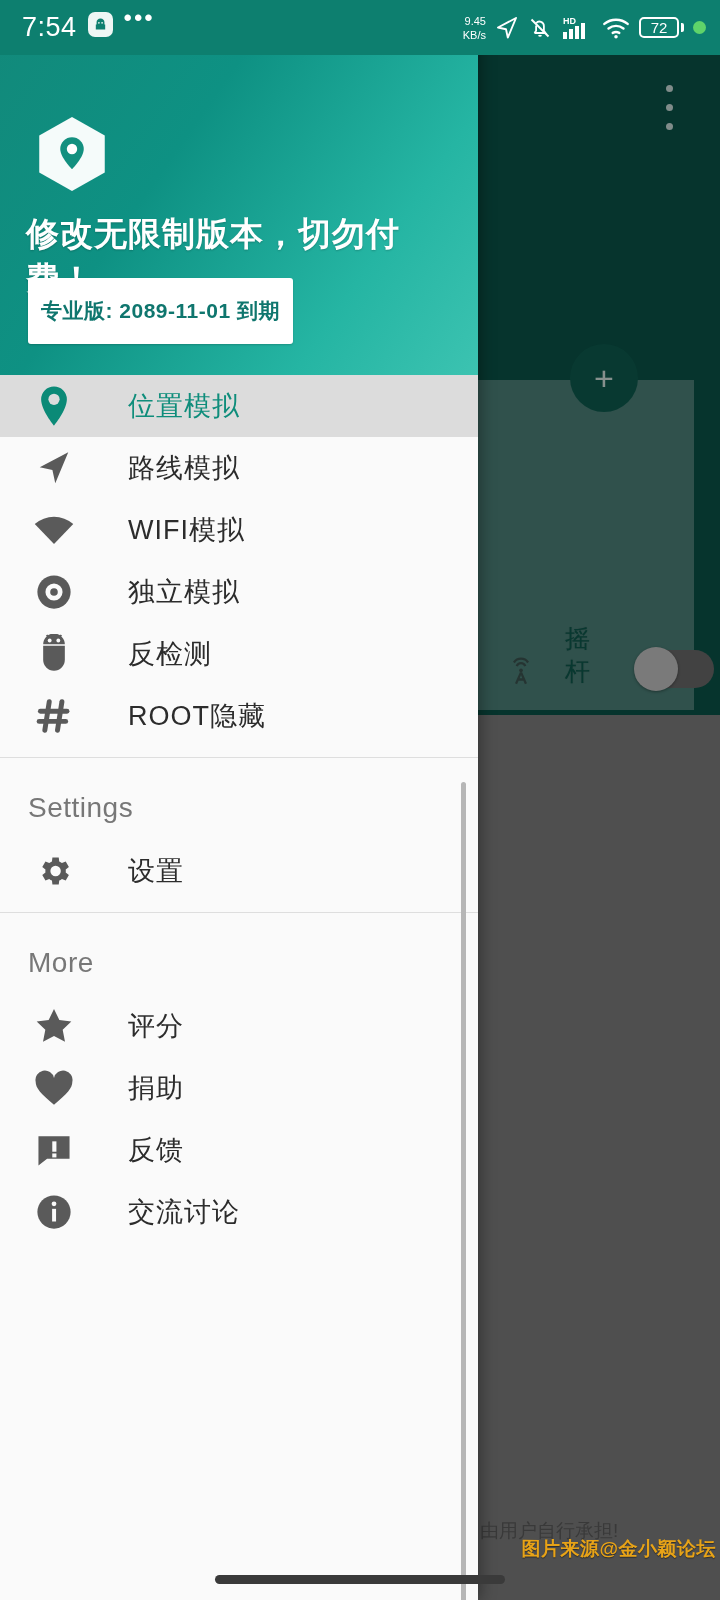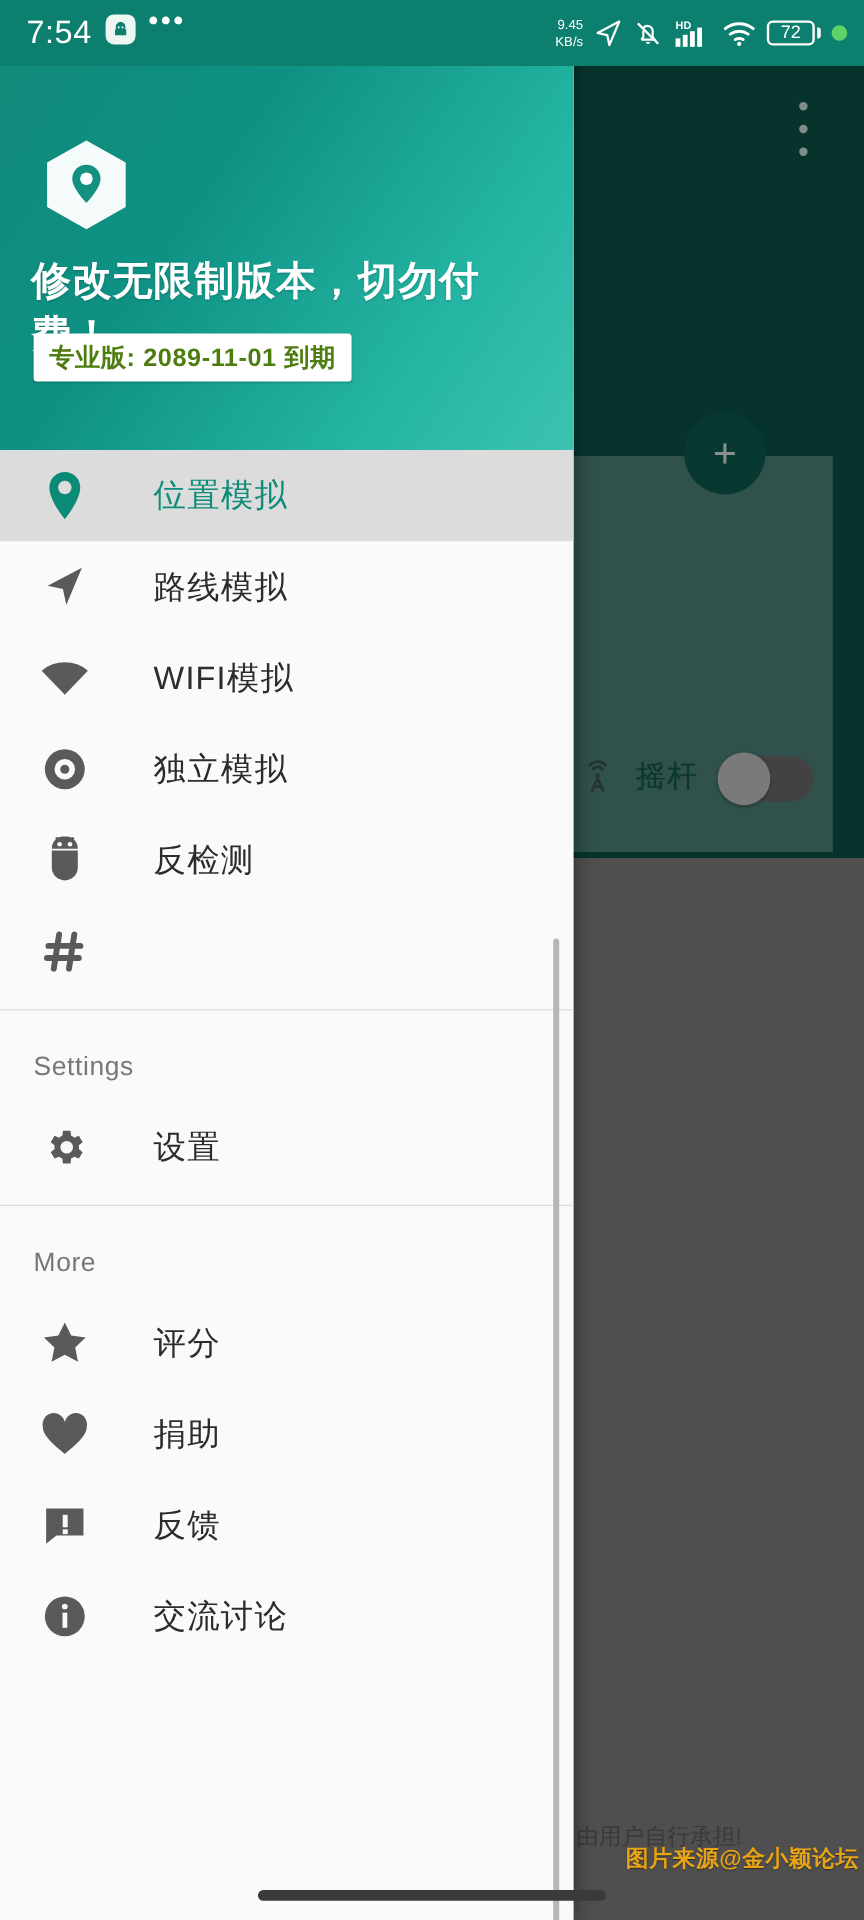--- a/index.html
+++ b/index.html
@@ -29,22 +29,22 @@
     position:absolute; left:570px; top:344px; width:68px; height:68px;
     border-radius:50%; background:#0e5d50;
     display:flex; align-items:center; justify-content:center;
     color:#d8e8e4; font-size:34px; font-weight:300; line-height:1;
   }
   #bg-card{
     position:absolute; left:474px; top:380px; width:220px; height:330px;
     background:rgba(255,255,255,0.28);
   }
   #bg-joystick{
-    position:absolute; left:476px; top:630px; width:215px; height:58px;
-    display:flex; align-items:flex-start; gap:14px; padding-left:4px;
+    position:absolute; left:499px; top:630px; width:215px; height:58px;
+    display:flex; align-items:flex-end; gap:26px; padding-left:4px;
   }
   #bg-joystick .jicon{ width:36px; height:34px; position:relative; opacity:.55;}
   #bg-joystick .jlabel{
     color:#0d5b4e; font-size:25px; letter-spacing:1px;
     text-shadow:0 0 1px rgba(0,0,0,.25);
   }
   .switch{
     width:78px; height:38px; border-radius:19px;
     background:#6b6b6b; position:relative; flex:none; margin-left:4px;
   }
@@ -107,52 +107,52 @@
   #logo{
     position:absolute; left:30px; top:112px; width:84px; height:84px;
   }
   #header-title{
     position:absolute; left:26px; top:212px; width:430px;
     color:#ffffff; font-size:33px; font-weight:bold; letter-spacing:1px;
     text-shadow:0 1px 2px rgba(0,0,0,.2);
   }
   #header-badge{
     position:absolute; left:28px; top:278px;
-    background:#ffffff; color:#4d7c0f; font-size:21px; font-weight:bold;
-    padding:6px 13px; border-radius:3px; letter-spacing:.5px;
+    background:#ffffff; color:#0f766e; font-size:21px; font-weight:bold;
+    padding:19px 13px; border-radius:3px; letter-spacing:.5px;
     box-shadow:0 1px 2px rgba(0,0,0,.18);
   }
   #header-notice{
     position:absolute; left:26px; top:341px;
     display:flex; align-items:center; gap:10px;
   }
   #header-notice .nlabel{
     color:#8a4ed8; font-size:21px; font-weight:bold; letter-spacing:.5px;
     filter:blur(.5px); opacity:.95;
   }
 
   .menu-list{ padding:0; }
   .menu-item{
-    height:76px; display:flex; align-items:center; padding:0 0 0 28px;
+    height:62px; display:flex; align-items:center; padding:0 0 0 28px;
     cursor:pointer;
   }
   .menu-item.selected{ background:#dcdcdc; }
   .menu-icon{
     width:52px; height:52px; flex:none;
     display:flex; align-items:center; justify-content:center;
     color:#5a5a5a;
   }
   .menu-label{
     margin-left:48px; font-size:27px; color:#2c2c2c; letter-spacing:1px;
   }
   .menu-item.selected .menu-label{ color:#0f8d7b; }
   .menu-item.selected .menu-icon{ color:#0b8a77; }
   .divider{ height:1px; background:#dedede; margin:10px 0 0 0; }
   .section-header{
-    padding:34px 0 16px 28px; font-size:22px; color:#777; letter-spacing:.5px;
+    padding:34px 0 16px 28px; font-size:28px; color:#777; letter-spacing:.5px;
   }
   #scroll-track{
     position:absolute; right:6px; top:390px; width:5px; height:1175px;
     background:transparent;
   }
   #scroll-thumb{
     position:absolute; right:6px; top:392px; width:5px; height:880px;
     background:#b6b6b6; border-radius:3px;
   }
 
@@ -281,20 +281,21 @@
         <span class="menu-icon">
           <svg width="38" height="38" viewBox="0 0 24 24">
             <g stroke="currentColor" stroke-width="3.1" stroke-linecap="round">
               <path d="M9 3 L6.2 21"></path>
                 <path d="M17 3 L14.2 21"></path>
               <path d="M3.4 9 H20.2"></path>
                 <path d="M2.6 15.4 H19.4"></path>
             </g>
           </svg>
         </span>
+        <span class="menu-label">ROOT隐藏</span>
       </div>
     </div>
 
     <div class="divider"></div>
 
     <div class="section-header">Settings</div>
     <div class="menu-list">
 
 
       <div class="menu-item">

